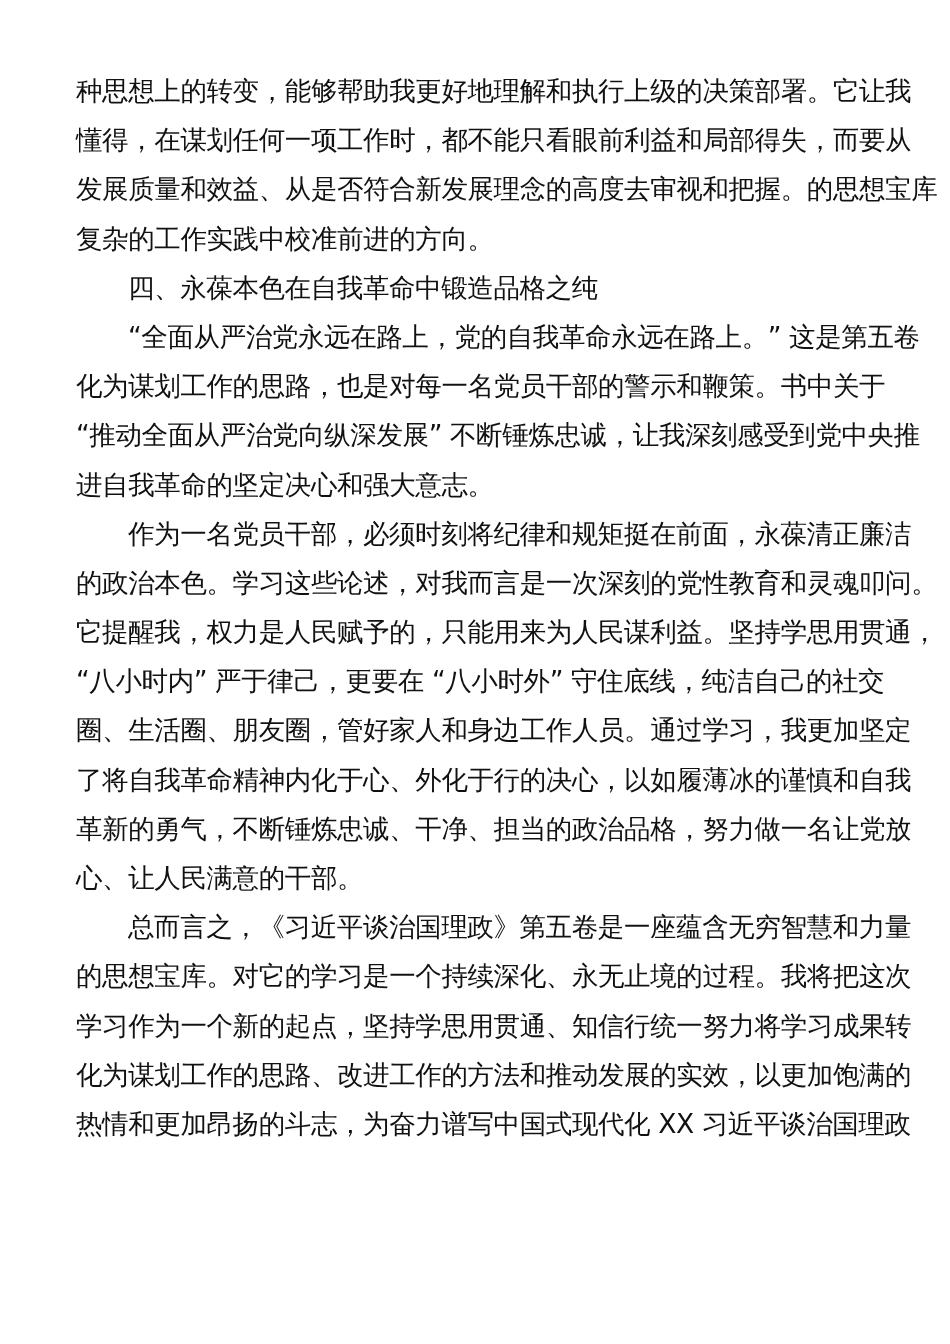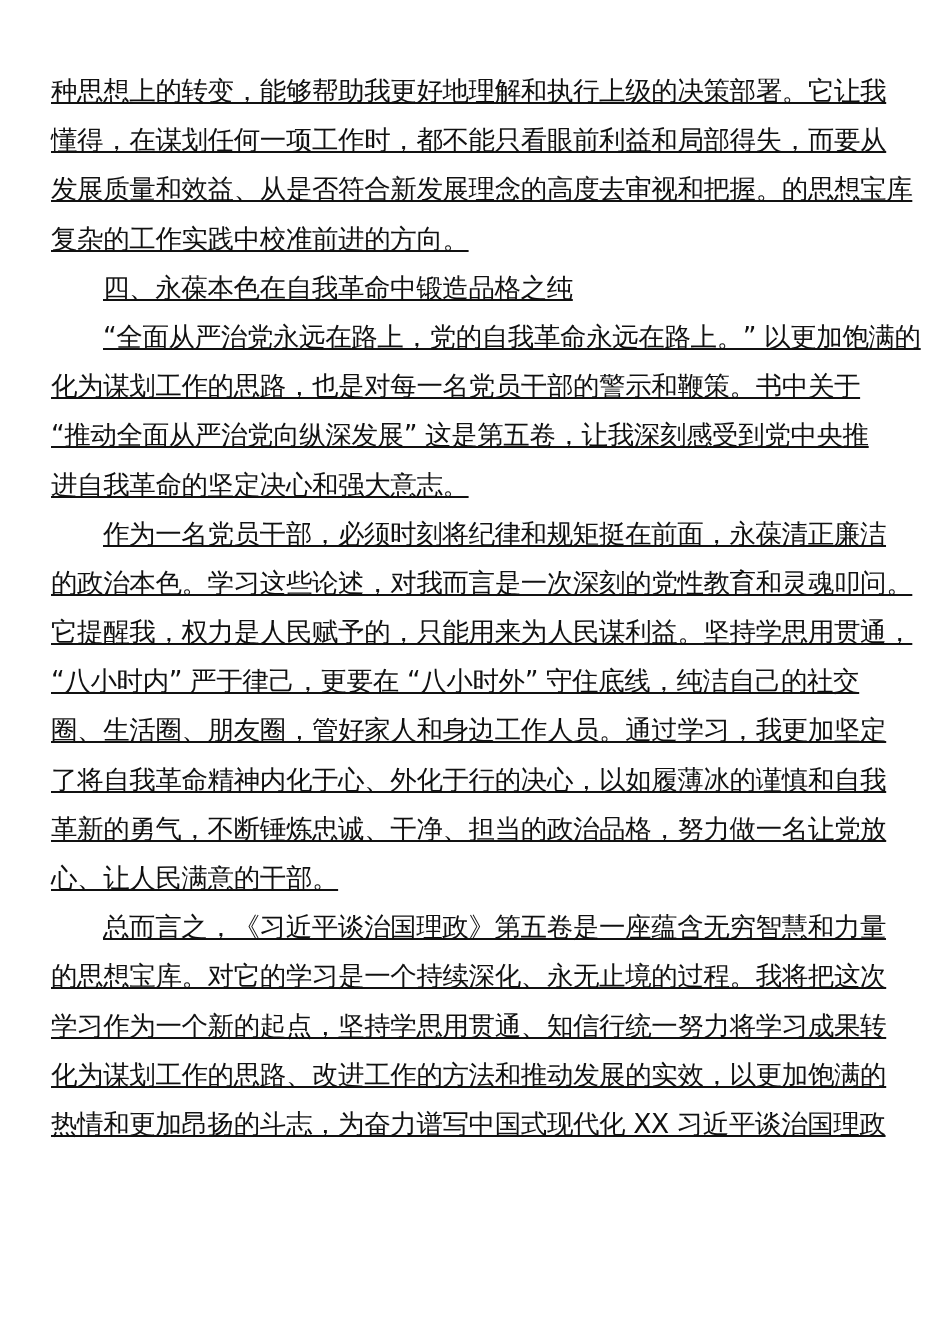--- a/index.html
+++ b/index.html
@@ -18,24 +18,23 @@
     .page {
       position: absolute;
       left: 0;
       top: 0;
       width: 950px;
       height: 1344px;
       background: #ffffff;
     }
     .content {
       position: absolute;
-      left: 51px;
+      left: 76px;
       top: 66px;
       width: 835px;
-      text-decoration: underline;
     }
     .line {
       height: 49.2px;
       line-height: 49.2px;
       font-size: 26.5px;
       white-space: nowrap;
       letter-spacing: -0.4px;
     }
     .indent {
       padding-left: 52px;
@@ -44,23 +43,23 @@
 </head>
 <body>
 
 <div class="page">
   <div class="content">
     <div class="line">种思想上的转变，能够帮助我更好地理解和执行上级的决策部署。它让我</div>
     <div class="line">懂得，在谋划任何一项工作时，都不能只看眼前利益和局部得失，而要从</div>
     <div class="line">发展质量和效益、从是否符合新发展理念的高度去审视和把握。的思想宝库</div>
     <div class="line">复杂的工作实践中校准前进的方向。</div>
     <div class="line indent">四、永葆本色在自我革命中锻造品格之纯</div>
-    <div class="line indent">“全面从严治党永远在路上，党的自我革命永远在路上。” 以更加饱满的</div>
+    <div class="line indent">“全面从严治党永远在路上，党的自我革命永远在路上。” 这是第五卷</div>
     <div class="line">化为谋划工作的思路，也是对每一名党员干部的警示和鞭策。书中关于</div>
-    <div class="line">“推动全面从严治党向纵深发展” 这是第五卷，让我深刻感受到党中央推</div>
+    <div class="line">“推动全面从严治党向纵深发展” 不断锤炼忠诚，让我深刻感受到党中央推</div>
     <div class="line">进自我革命的坚定决心和强大意志。</div>
     <div class="line indent">作为一名党员干部，必须时刻将纪律和规矩挺在前面，永葆清正廉洁</div>
     <div class="line">的政治本色。学习这些论述，对我而言是一次深刻的党性教育和灵魂叩问。</div>
     <div class="line">它提醒我，权力是人民赋予的，只能用来为人民谋利益。坚持学思用贯通，</div>
     <div class="line">“八小时内” 严于律己，更要在 “八小时外” 守住底线，纯洁自己的社交</div>
     <div class="line">圈、生活圈、朋友圈，管好家人和身边工作人员。通过学习，我更加坚定</div>
     <div class="line">了将自我革命精神内化于心、外化于行的决心，以如履薄冰的谨慎和自我</div>
     <div class="line">革新的勇气，不断锤炼忠诚、干净、担当的政治品格，努力做一名让党放</div>
     <div class="line">心、让人民满意的干部。</div>
     <div class="line indent">总而言之，《习近平谈治国理政》第五卷是一座蕴含无穷智慧和力量</div>

